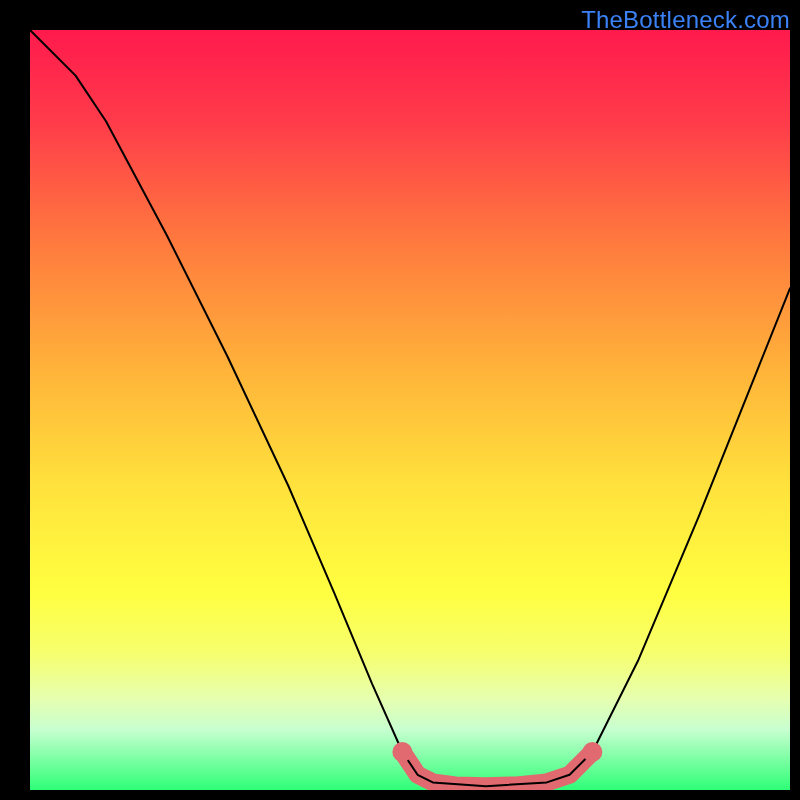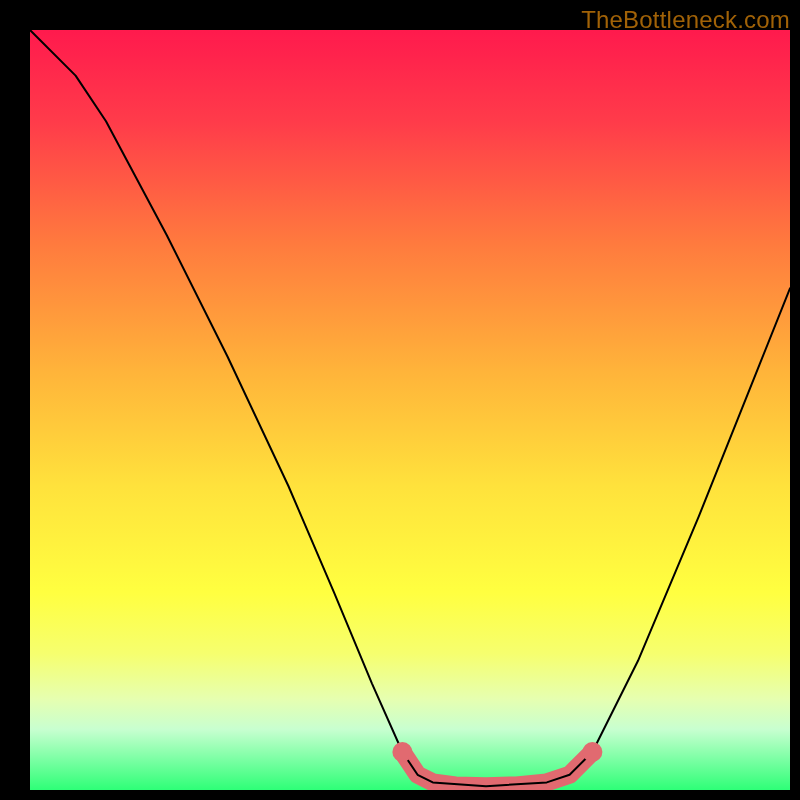--- a/index.html
+++ b/index.html
@@ -8,21 +8,21 @@
     height: 800px;
     background: #000;
     position: relative;
     font-family: Arial, Helvetica, sans-serif;
     overflow: hidden;
   }
   .watermark {
     position: absolute;
     top: 6px;
     right: 10px;
-    color: #a16207;
+    color: #3b82f6;
     font-size: 24px;
     font-weight: 400;
     letter-spacing: 0.2px;
     z-index: 10;
   }
   .plot-area {
     position: absolute;
     left: 30px;
     top: 30px;
     width: 760px;

